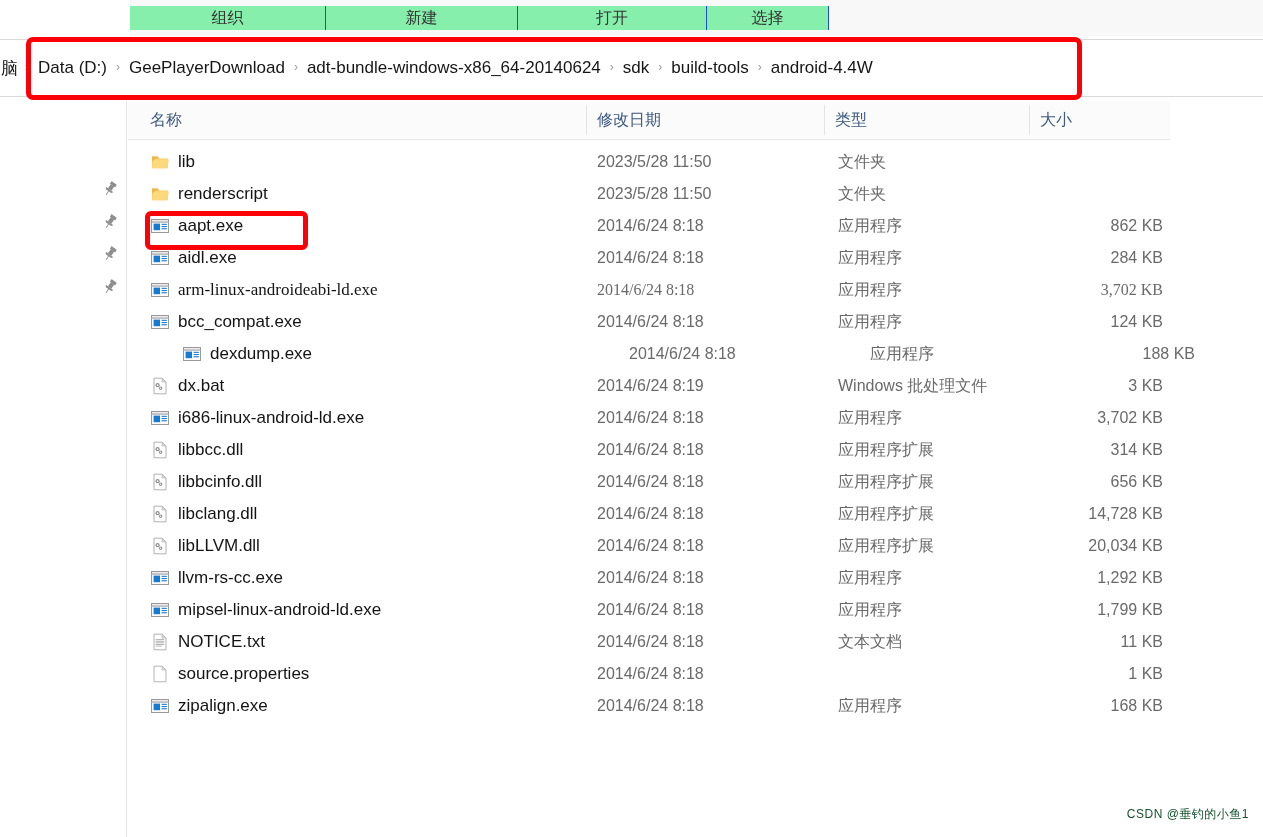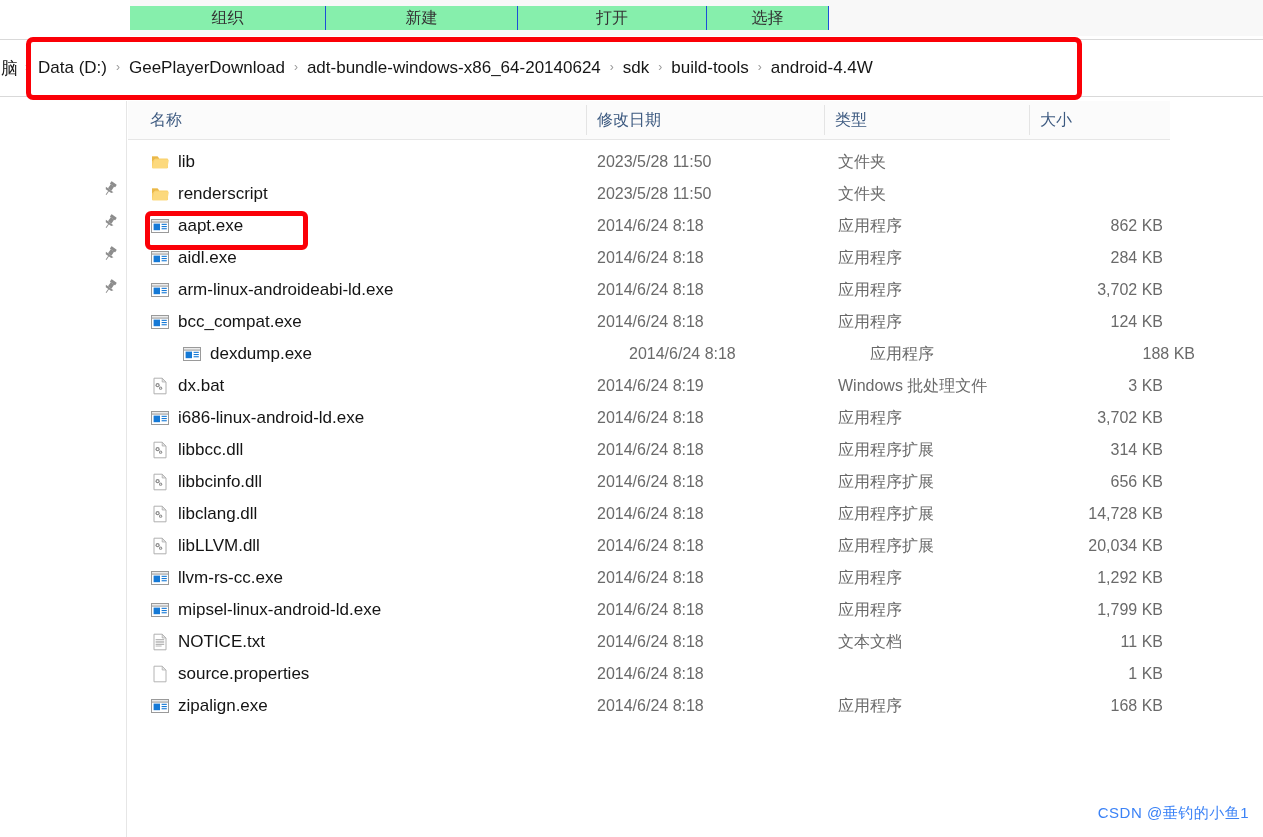--- a/index.html
+++ b/index.html
@@ -190,22 +190,22 @@
     width: 175px; text-align: right;
     height: 32px; line-height: 32px;
     font-size: 16px; color: #6a6a6a;
     white-space: nowrap;
   }
 
   
   .watermark {
     position: absolute;
     right: 14px; bottom: 14px;
-    font-size: 15px;
-    color: #3b82f6;
+    font-size: 12px;
+    color: #14532d;
     letter-spacing: 0.5px;
   }
 
   svg { display: block; }
 </style>
 </head>
 <body>
 
 <div id="root">
 
@@ -359,21 +359,21 @@
             <rect x="11.6" y="7.8" width="5.2" height="1.1" fill="#1579d6"></rect>
             <rect x="11.6" y="10.0" width="5.2" height="1.1" fill="#1579d6"></rect>
             <rect x="11.6" y="12.2" width="5.2" height="1.1" fill="#1579d6"></rect>
           </svg>
         </span>
         <span class="cell-name">aidl.exe</span>
         <span class="cell-date">2014/6/24 8:18</span>
         <span class="cell-type">应用程序</span>
         <span class="cell-size">284 KB</span>
       </div>
-      <div class="row" style="top: 128px;">
+      <div class="row" style="top: 128px; font-family: Liberation Serif, serif;">
         <span class="cell-icon">
           <svg width="20" height="20" viewBox="0 0 20 20">
             <rect x="1.5" y="3.5" width="17" height="13" fill="#ffffff" stroke="#9a9a9a" stroke-width="1"></rect>
             <rect x="1.5" y="3.5" width="17" height="2.6" fill="#ececec" stroke="#9a9a9a" stroke-width="1"></rect>
             <rect x="3.6" y="7.6" width="6.4" height="6.6" fill="#1579d6"></rect>
             <rect x="11.6" y="7.8" width="5.2" height="1.1" fill="#1579d6"></rect>
             <rect x="11.6" y="10.0" width="5.2" height="1.1" fill="#1579d6"></rect>
             <rect x="11.6" y="12.2" width="5.2" height="1.1" fill="#1579d6"></rect>
           </svg>
         </span>

